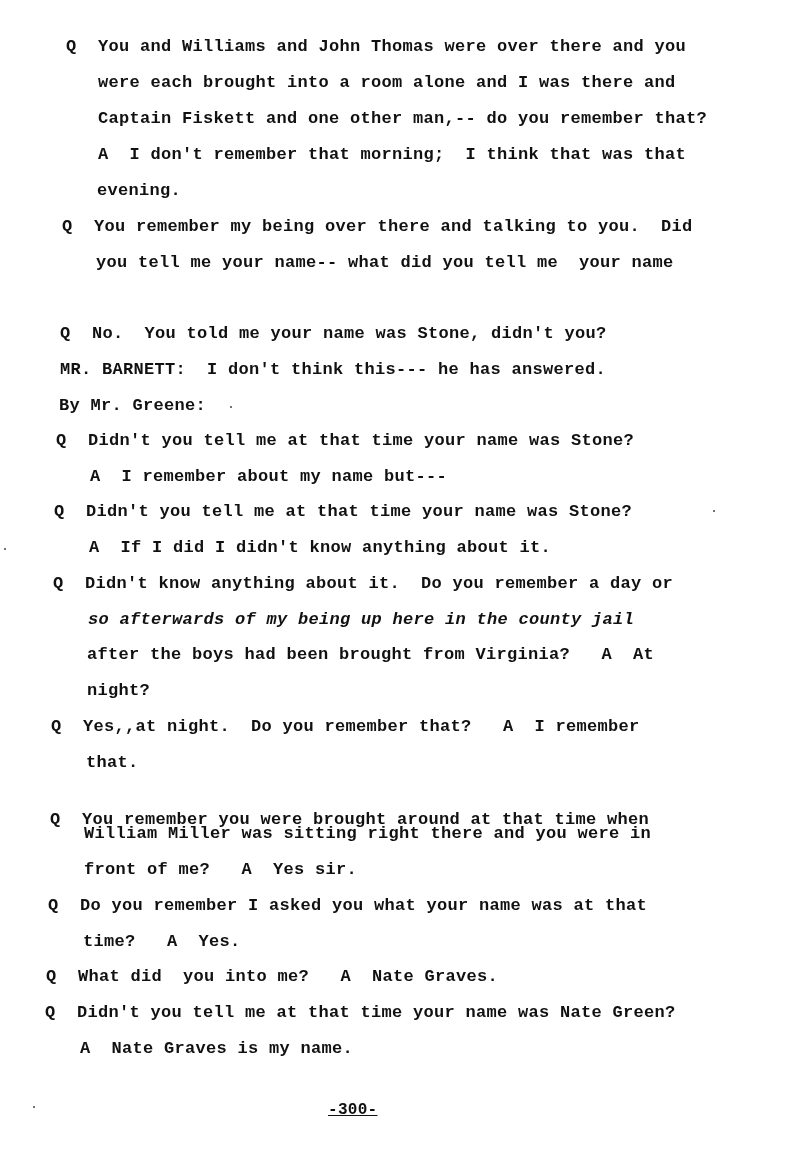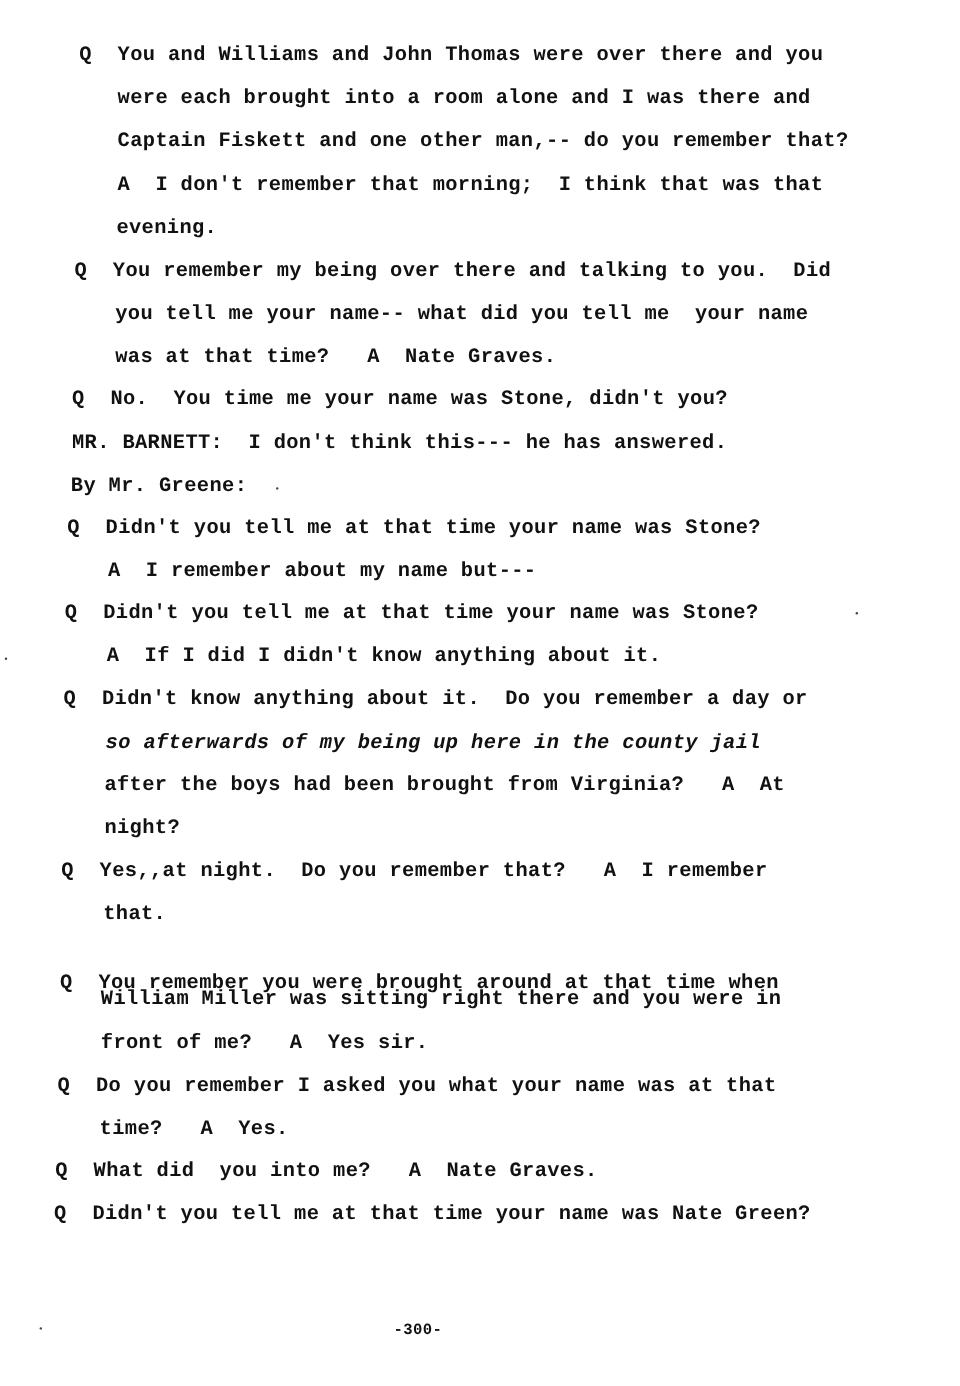--- a/index.html
+++ b/index.html
@@ -7,40 +7,39 @@
     .page {
       position: absolute; left: 0; top: 0; width: 800px; height: 1155px;
       background: #ffffff; color: #111;
       font-family: "Liberation Mono", "DejaVu Sans Mono", monospace;
       font-size: 17px; font-weight: bold; letter-spacing: 0.3px;
     }
     .line { position: absolute; white-space: pre; line-height: 20px; }
     .mark { display: inline-block; width: 32px; }
     .page-number {
       position: absolute; left: 328px; top: 1101px; white-space: pre;
-      font-size: 13px; font-weight: bold;
+      font-size: 16px; font-weight: bold; text-decoration: underline;
     }
     .speck { position: absolute; width: 2px; height: 2px; background: #444; border-radius: 1px; }
   </style>
 </head>
 <body>
 
 <div class="page">
 
   <div class="line" style="left:66px; top:37px;"><span class="mark">Q</span><span>You and Williams and John Thomas were over there and you</span></div>
   <div class="line" style="left:98px; top:73px;">were each brought into a room alone and I was there and</div>
   <div class="line" style="left:98px; top:109px;">Captain Fiskett and one other man,-- do you remember that?</div>
   <div class="line" style="left:98px; top:145px;">A  I don't remember that morning;  I think that was that</div>
   <div class="line" style="left:97px; top:181px;">evening.</div>
 
   <div class="line" style="left:62px; top:217px;"><span class="mark">Q</span><span>You remember my being over there and talking to you.  Did</span></div>
   <div class="line" style="left:96px; top:253px;">you tell me your name-- what did you tell me  your name</div>
-  <div class="line" style="left:96px; top:289px;">was at that time?   A  Nate Graves.</div>
 
-  <div class="line" style="left:60px; top:324px;"><span class="mark">Q</span><span>No.  You time me your name was Stone, didn't you?</span></div>
+  <div class="line" style="left:60px; top:324px;"><span class="mark">Q</span><span>No.  You told me your name was Stone, didn't you?</span></div>
 
   <div class="line" style="left:60px; top:360px;">MR. BARNETT:  I don't think this--- he has answered.</div>
   <div class="line" style="left:59px; top:396px;">By Mr. Greene:</div>
 
   <div class="line" style="left:56px; top:431px;"><span class="mark">Q</span><span>Didn't you tell me at that time your name was Stone?</span></div>
   <div class="line" style="left:90px; top:467px;">A  I remember about my name but---</div>
 
   <div class="line" style="left:54px; top:502px;"><span class="mark">Q</span><span>Didn't you tell me at that time your name was Stone?</span></div>
   <div class="line" style="left:89px; top:538px;">A  If I did I didn't know anything about it.</div>
 
@@ -55,20 +54,21 @@
   <div class="line" style="left:50px; top:789px;margin-top:21px;"><span class="mark">Q</span><span>You remember you were brought around at that time when</span></div>
   <div class="line" style="left:84px; top:860px;">front of me?   A  Yes sir.</div>
   <div class="line" style="left:84px; top:824px;">William Miller was sitting right there and you were in</div>
 
   <div class="line" style="left:48px; top:896px;"><span class="mark">Q</span><span>Do you remember I asked you what your name was at that</span></div>
   <div class="line" style="left:83px; top:932px;">time?   A  Yes.</div>
 
   <div class="line" style="left:46px; top:967px;"><span class="mark">Q</span><span>What did  you into me?   A  Nate Graves.</span></div>
 
   <div class="line" style="left:45px; top:1003px;"><span class="mark">Q</span><span>Didn't you tell me at that time your name was Nate Green?</span></div>
+  <div class="line" style="left:80px; top:1039px;">A  Nate Graves is my name.</div>
 
   <div class="page-number">-300-</div>
 
   <span class="speck" style="left:713px; top:510px;"></span>
   <span class="speck" style="left:230px; top:406px;"></span>
   <span class="speck" style="left:33px; top:1106px;"></span>
   <span class="speck" style="left:4px; top:548px;"></span>
 </div>
 
 </body></html>

